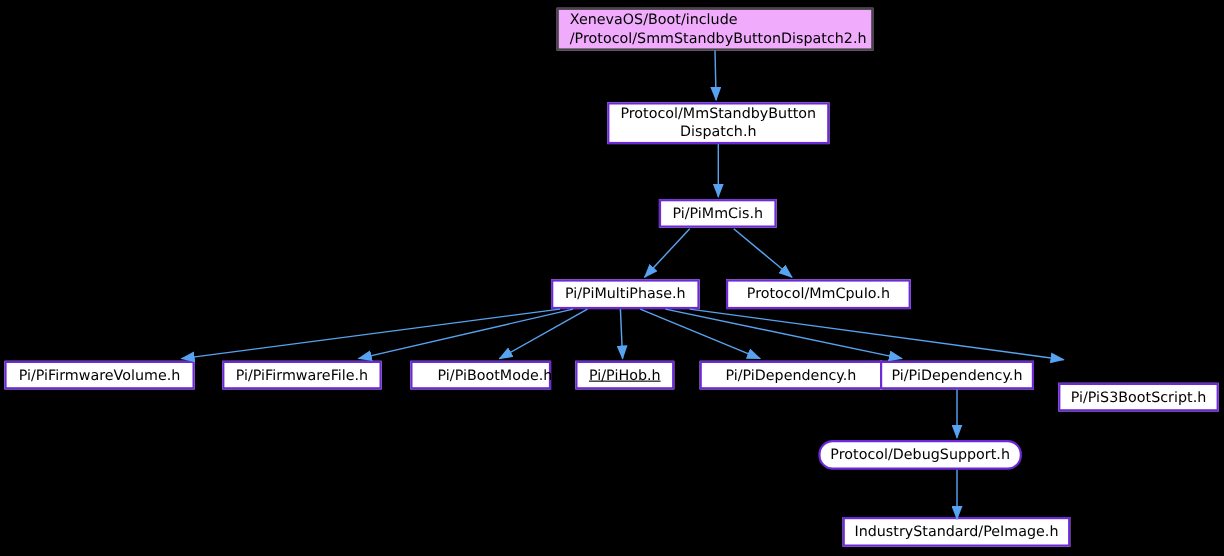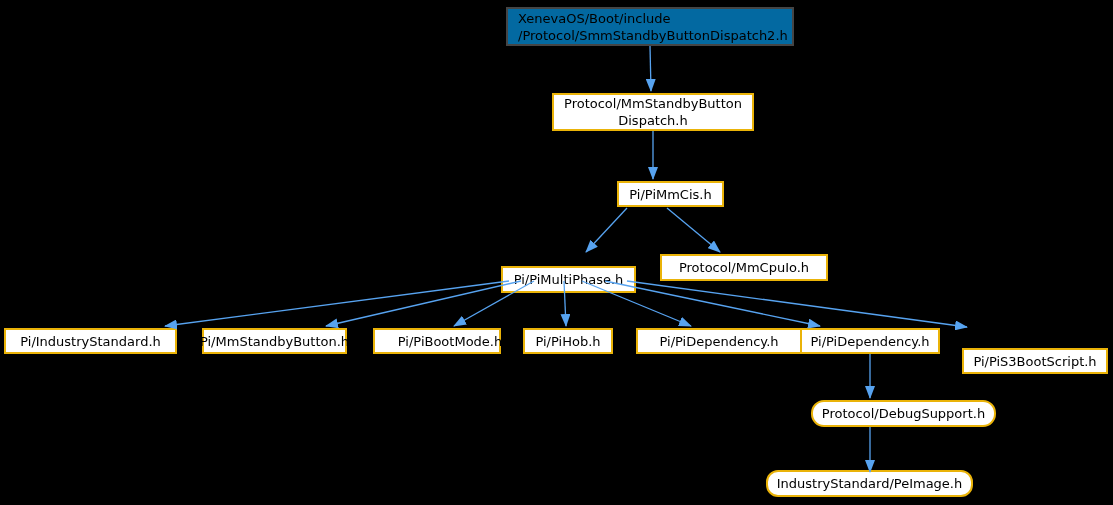--- a/index.html
+++ b/index.html
@@ -29,26 +29,26 @@
     box-sizing: border-box;
     display: flex;
     align-items: center;
     justify-content: center;
     text-align: center;
     white-space: pre-line;
     font-size: 13px;
     line-height: 17px;
     color: #000000;
     background: #ffffff;
-    border: 2px solid #eab308;
+    border: 2px solid #6d28d9;
     z-index: 1;
     cursor: pointer;
   }
   .node.root {
-    background: #0369a1;
+    background: #f0abfc;
     border: 2px solid #454545;
     justify-content: flex-start;
     text-align: left;
     padding-left: 10px;
     cursor: default;
   }
 </style>
 </head>
 <body>
 
@@ -73,26 +73,26 @@
         <line x1="627" y1="281" x2="967" y2="327" stroke="#57a3f0" stroke-width="1.3" marker-end="url(#arrowhead)"></line>
         <line x1="870" y1="354" x2="870" y2="398" stroke="#57a3f0" stroke-width="1.3" marker-end="url(#arrowhead)"></line>
         <line x1="870" y1="427" x2="870" y2="472" stroke="#57a3f0" stroke-width="1.3" marker-end="url(#arrowhead)"></line>
       </g>
   </svg>
   <div id="node-layer">
       <div class="node root" style="left: 506px; top: 7px; width: 288px; height: 39px;">XenevaOS/Boot/include
 /Protocol/SmmStandbyButtonDispatch2.h</div>
       <div class="node" style="left: 552px; top: 93px; width: 202px; height: 38px;">Protocol/MmStandbyButton
 Dispatch.h</div>
-      <div class="node" style="left: 617px; top: 181px; width: 107px; height: 26px;">Pi/PiMmCis.h</div>
-      <div class="node" style="left: 501px; top: 266px; width: 135px; height: 27px;">Pi/PiMultiPhase.h</div>
+      <div class="node" style="left: 599px; top: 181px; width: 107px; height: 26px;">Pi/PiMmCis.h</div>
+      <div class="node" style="left: 501px; top: 254px; width: 135px; height: 27px;">Pi/PiMultiPhase.h</div>
       <div class="node" style="left: 660px; top: 254px; width: 168px; height: 27px;">Protocol/MmCpuIo.h</div>
-      <div class="node" style="left: 4px; top: 328px; width: 173px; height: 26px;">Pi/IndustryStandard.h</div>
-      <div class="node" style="left: 202px; top: 328px; width: 145px; height: 26px;">Pi/MmStandbyButton.h</div>
+      <div class="node" style="left: 4px; top: 328px; width: 173px; height: 26px;">Pi/PiFirmwareVolume.h</div>
+      <div class="node" style="left: 202px; top: 328px; width: 145px; height: 26px;">Pi/PiFirmwareFile.h</div>
       <div class="node" style="left: 373px; top: 328px; width: 128px; height: 26px; padding-left: 26px;">Pi/PiBootMode.h</div>
-      <div class="node" style="left: 523px; top: 328px; width: 90px; height: 26px;">Pi/PiHob.h</div>
+      <div class="node" style="left: 523px; top: 328px; width: 90px; height: 26px; text-decoration: underline;">Pi/PiHob.h</div>
       <div class="node" style="left: 636px; top: 328px; width: 166px; height: 26px;">Pi/PiDependency.h</div>
       <div class="node" style="left: 800px; top: 328px; width: 140px; height: 26px;">Pi/PiDependency.h</div>
       <div class="node" style="left: 962px; top: 328px; width: 146px; height: 26px; margin-top: 20px;">Pi/PiS3BootScript.h</div>
-      <div class="node" style="left: 811px; top: 400px; width: 185px; height: 27px; border-radius: 13px;">Protocol/DebugSupport.h</div>
-      <div class="node" style="left: 766px; top: 470px; width: 207px; height: 27px; border-radius: 12px;">IndustryStandard/PeImage.h</div>
+      <div class="node" style="left: 744px; top: 400px; width: 185px; height: 27px; border-radius: 13px;">Protocol/DebugSupport.h</div>
+      <div class="node" style="left: 766px; top: 470px; width: 207px; height: 27px;">IndustryStandard/PeImage.h</div>
     </div>
 </div>
 
 </body></html>

